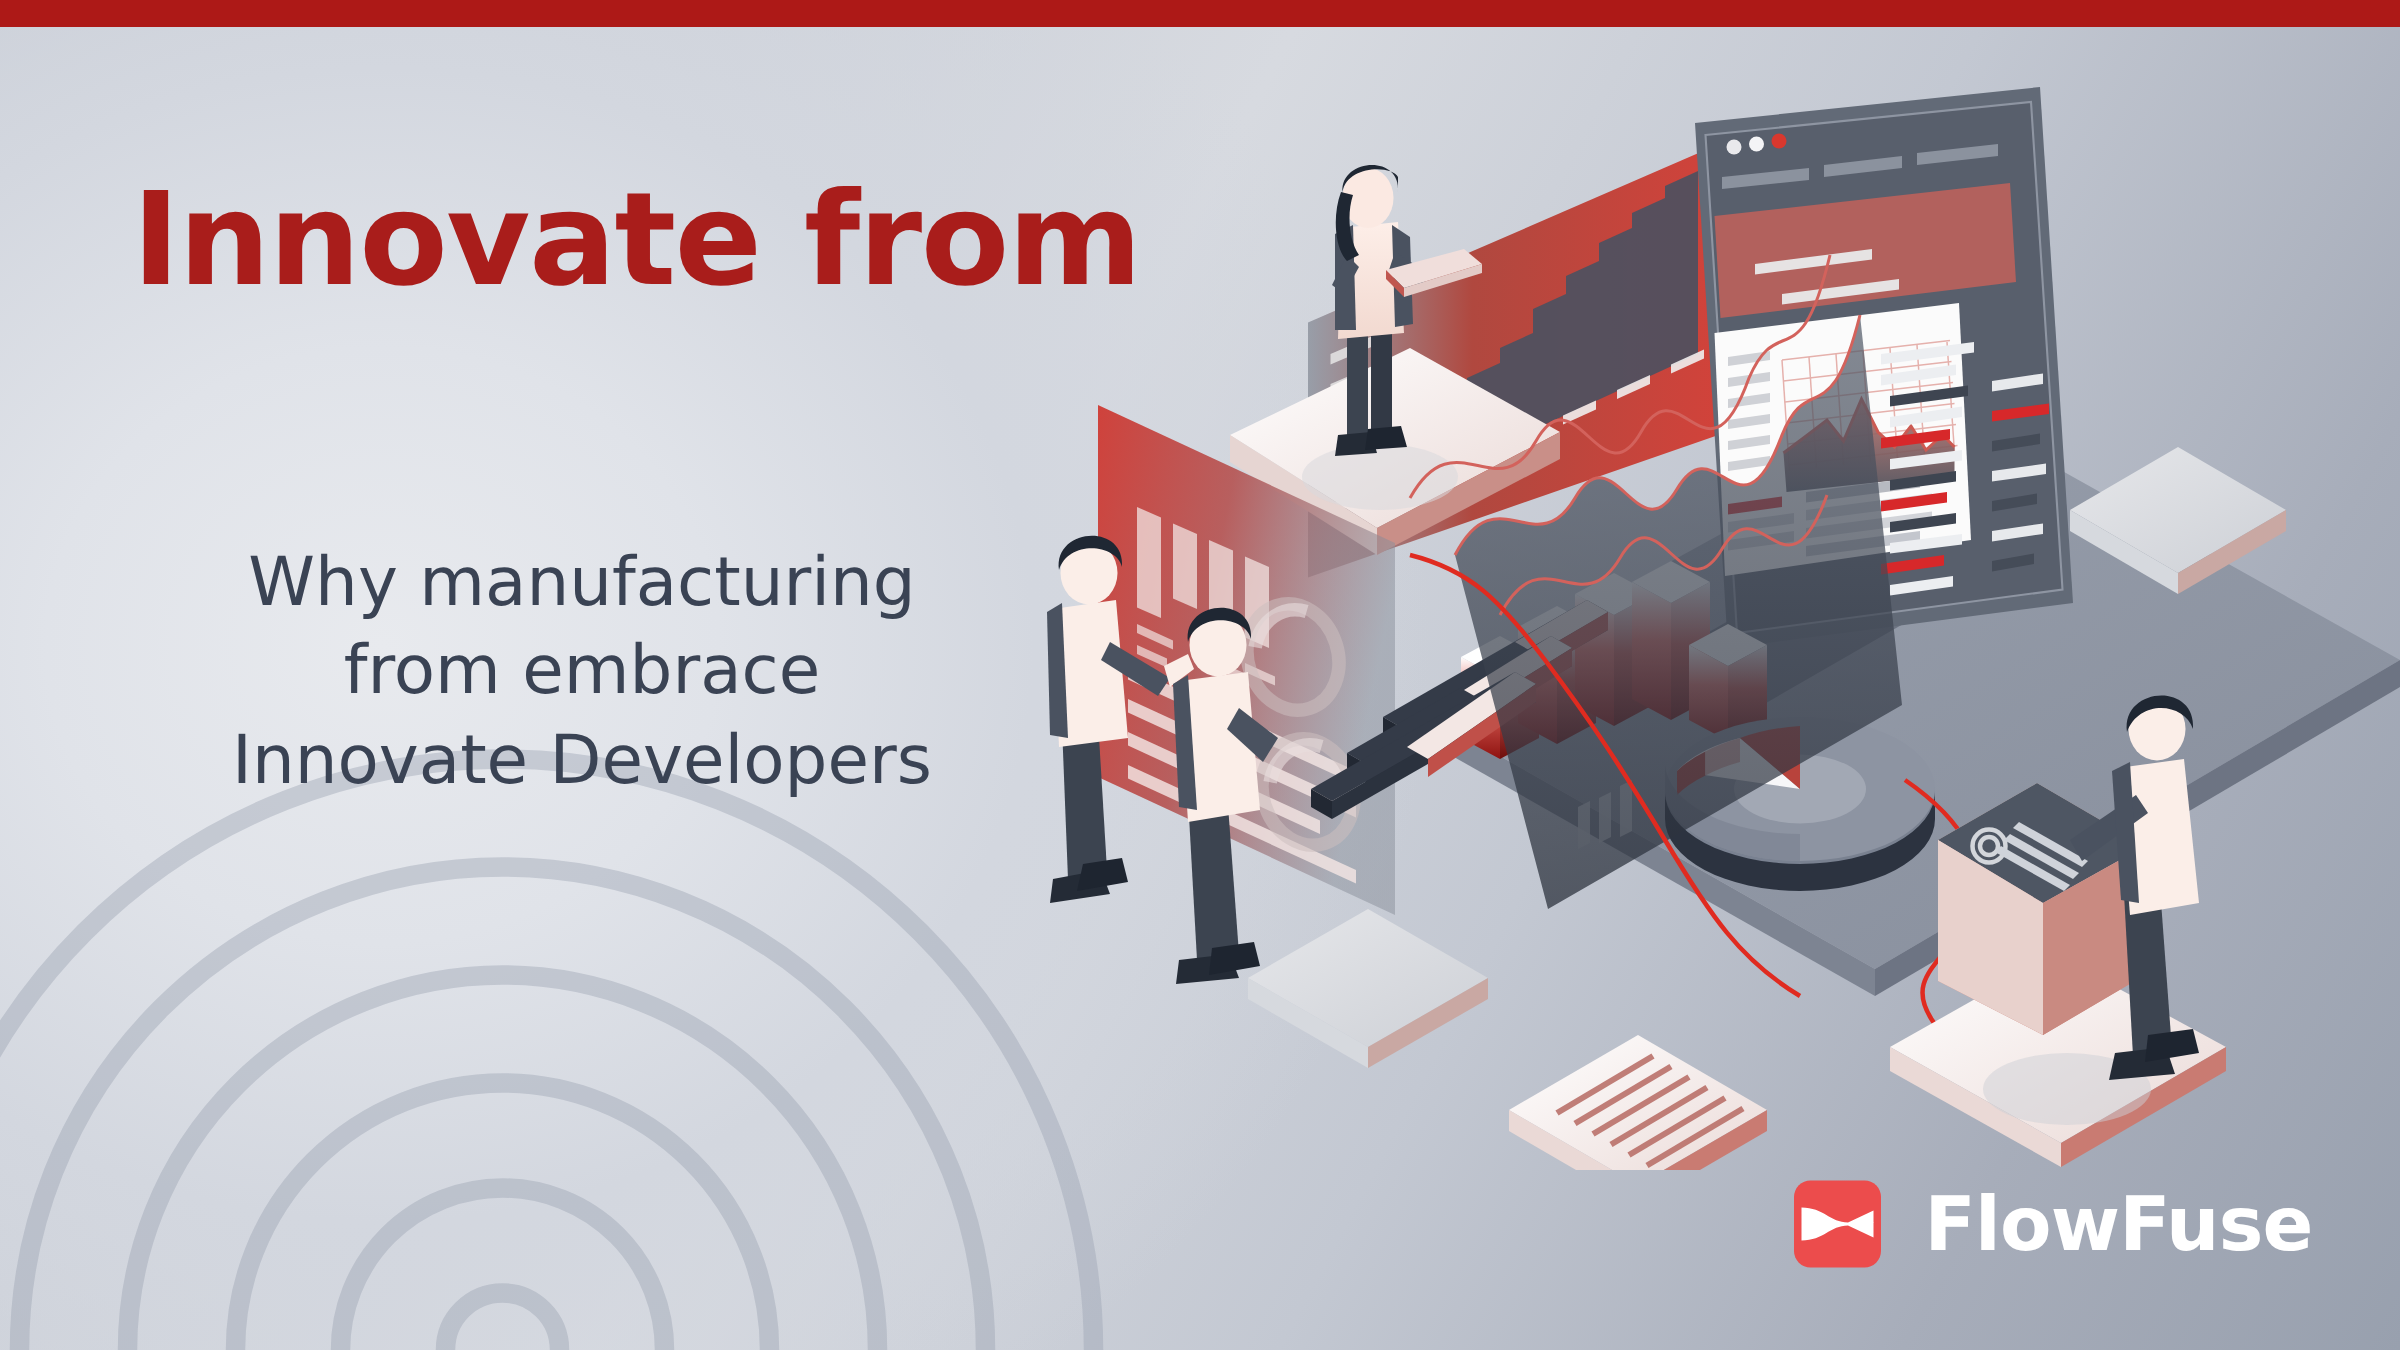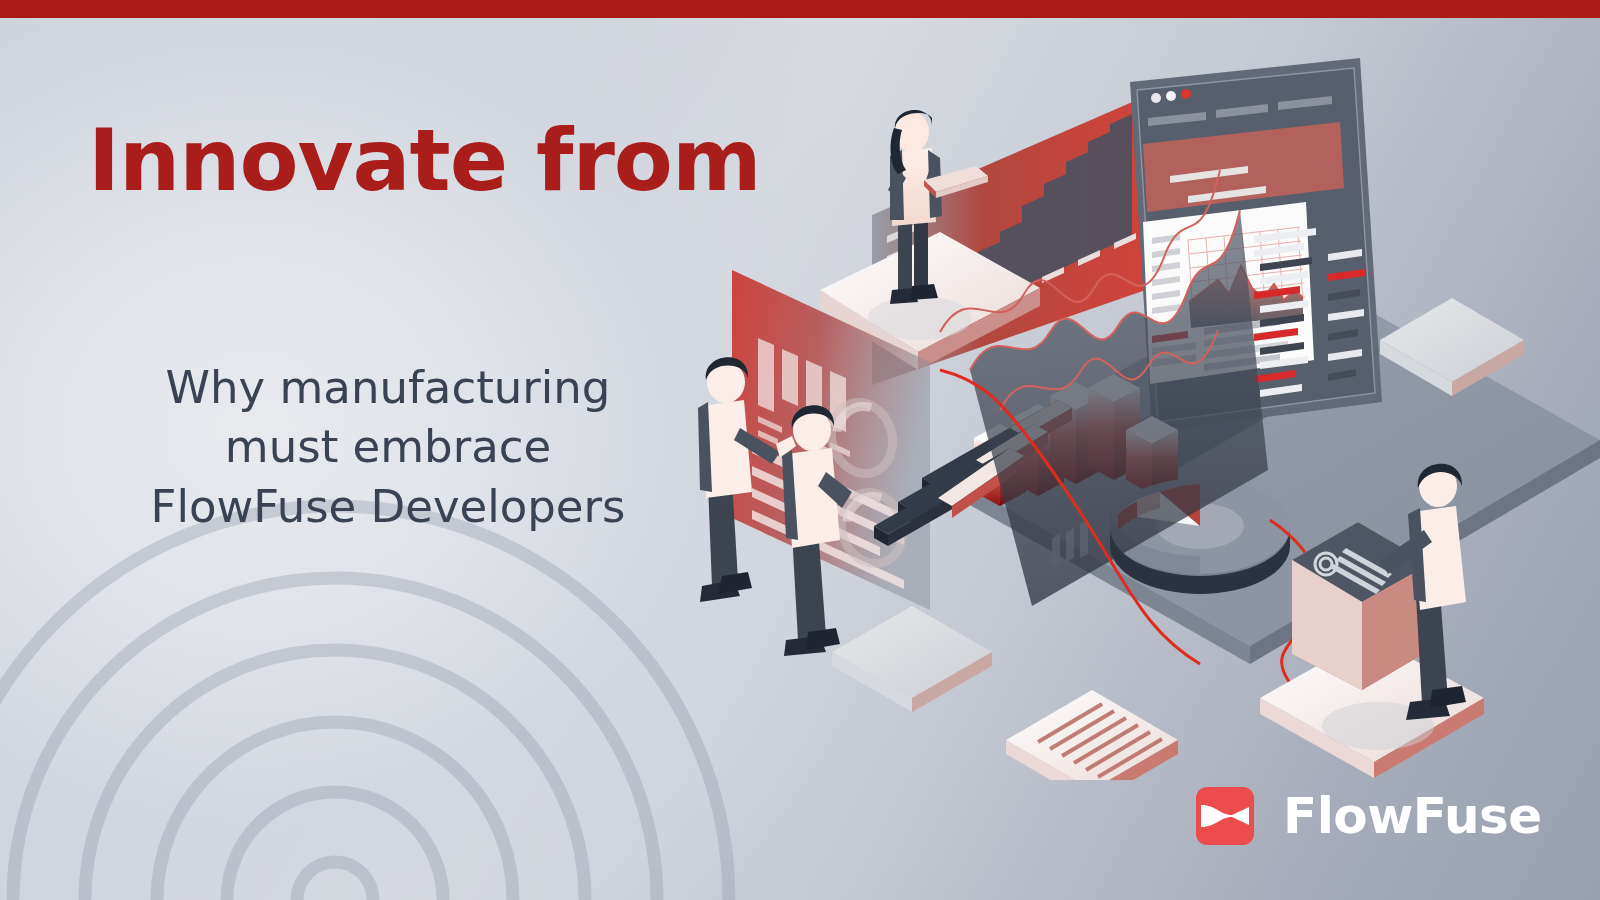--- a/index.html
+++ b/index.html
@@ -471,22 +471,22 @@
       <path d="M778 448 C774 418, 824 414, 822 446 C816 428, 786 426, 778 448 Z" fill="#1f2733"></path>
     </g>
   </svg>
 
   <div id="headline">
     <div>Innovate from</div>
   </div>
 
   <div id="subhead">
     <div>Why manufacturing</div>
-    <div>must embrace</div>
-    <div>FlowFuse Developers</div>
+    <div>from embrace</div>
+    <div>Innovate Developers</div>
   </div>
 
   <div id="logo">
     <div id="logo-mark">
       <svg viewBox="0 0 58 58" width="58" height="58">
         <path d="M5 18 C20 18, 24 28, 36 28 L53 20 L53 30 L42 29 L53 28 L53 38 L36 30 C24 30, 20 40, 5 40 Z" fill="#ffffff"></path>
       </svg>
     </div>
     <div id="logo-word">FlowFuse</div>
   </div>

